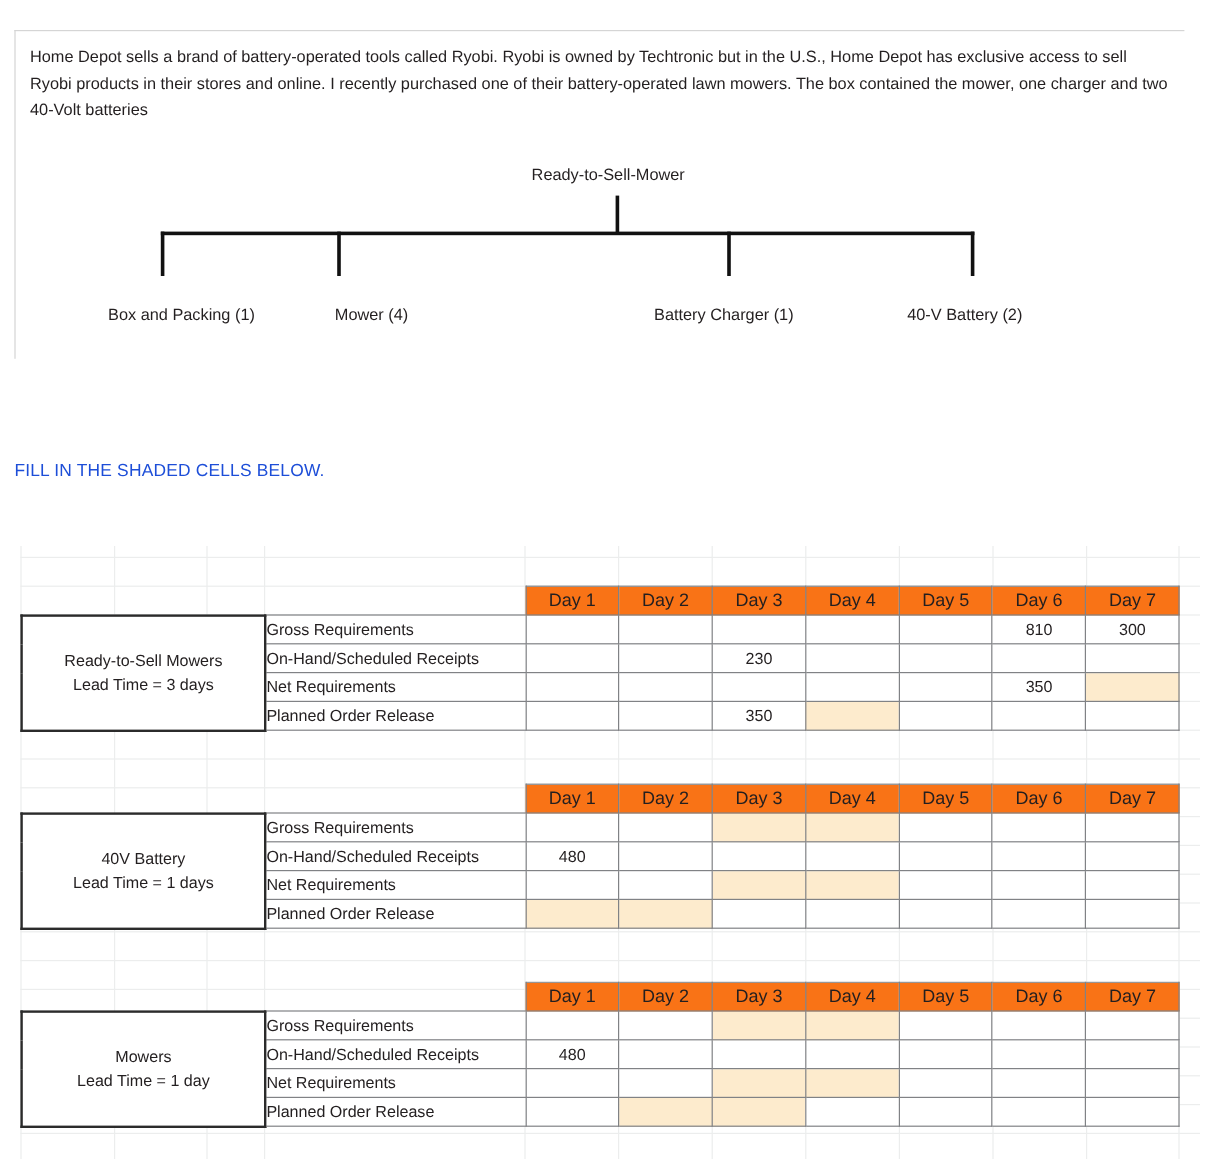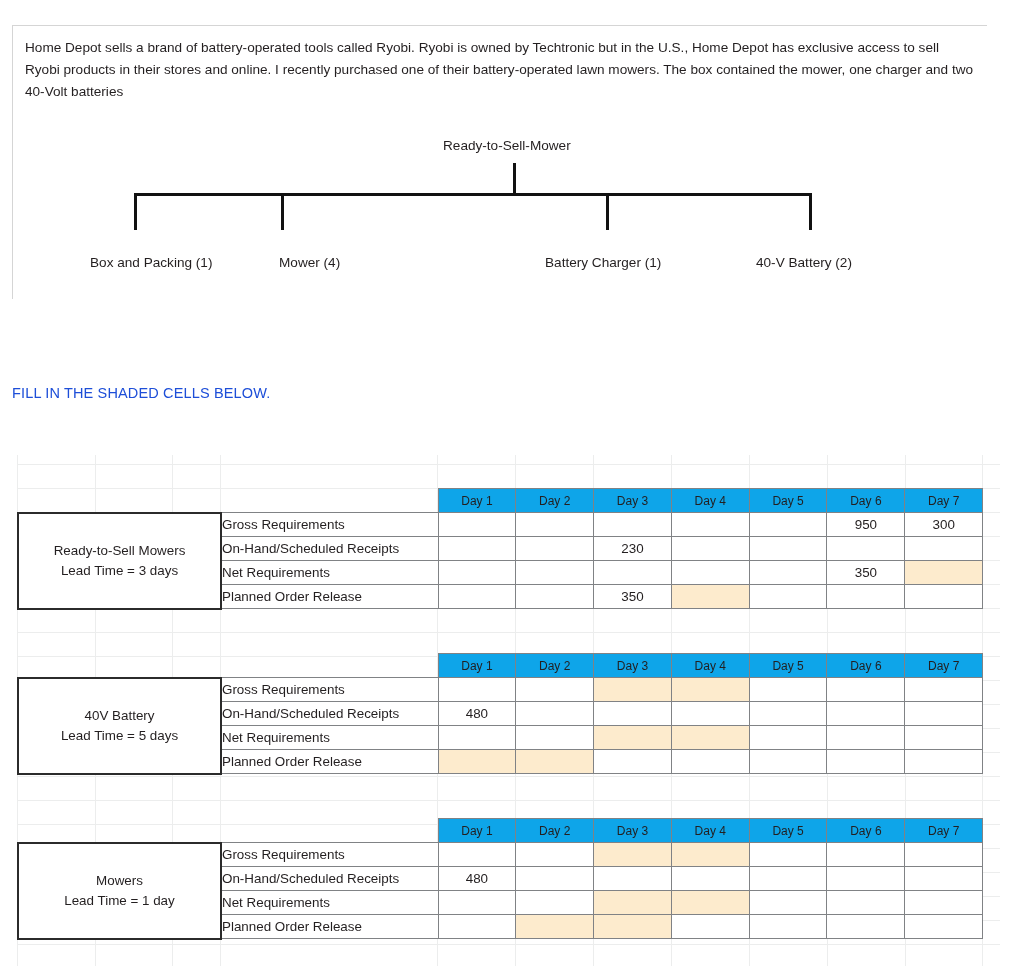--- a/index.html
+++ b/index.html
@@ -164,22 +164,22 @@
 
   
   .hdr-blank-label,
   .hdr-blank-row {
     border: none;
     background: transparent;
   }
   .hdr-day {
     text-align: center;
     border: 1px solid #808285;
-    background: #0ea5e9;
-    font-size: 12px;
+    background: #f97316;
+    font-size: 15px;
   }
 
   
   .item-label-cell {
     text-align: center;
     vertical-align: middle;
     border: 2px solid #2b2b2b;
     background: #ffffff;
     line-height: 20px;
   }
@@ -300,21 +300,21 @@
             <td class="item-label-cell" rowspan="4">
               <span class="item-name">Ready-to-Sell Mowers</span>
               <span class="item-lead">Lead Time = 3 days</span>
             </td>
             <td class="row-name">Gross Requirements</td>
             <td class="day-cell"></td>
             <td class="day-cell"></td>
             <td class="day-cell"></td>
             <td class="day-cell"></td>
             <td class="day-cell"></td>
-            <td class="day-cell">950</td>
+            <td class="day-cell">810</td>
             <td class="day-cell">300</td>
           </tr>
           <tr>
             <td class="row-name">On-Hand/Scheduled Receipts</td>
             <td class="day-cell"></td>
             <td class="day-cell"></td>
             <td class="day-cell">230</td>
             <td class="day-cell"></td>
             <td class="day-cell"></td>
             <td class="day-cell"></td>
@@ -366,21 +366,21 @@
             <th class="hdr-day">Day 4</th>
             <th class="hdr-day">Day 5</th>
             <th class="hdr-day">Day 6</th>
             <th class="hdr-day">Day 7</th>
           </tr>
         </thead>
         <tbody>
           <tr>
             <td class="item-label-cell" rowspan="4">
               <span class="item-name">40V Battery</span>
-              <span class="item-lead">Lead Time = 5 days</span>
+              <span class="item-lead">Lead Time = 1 days</span>
             </td>
             <td class="row-name">Gross Requirements</td>
             <td class="day-cell"></td>
             <td class="day-cell"></td>
             <td class="day-cell shaded"></td>
             <td class="day-cell shaded"></td>
             <td class="day-cell"></td>
             <td class="day-cell"></td>
             <td class="day-cell"></td>
           </tr>

